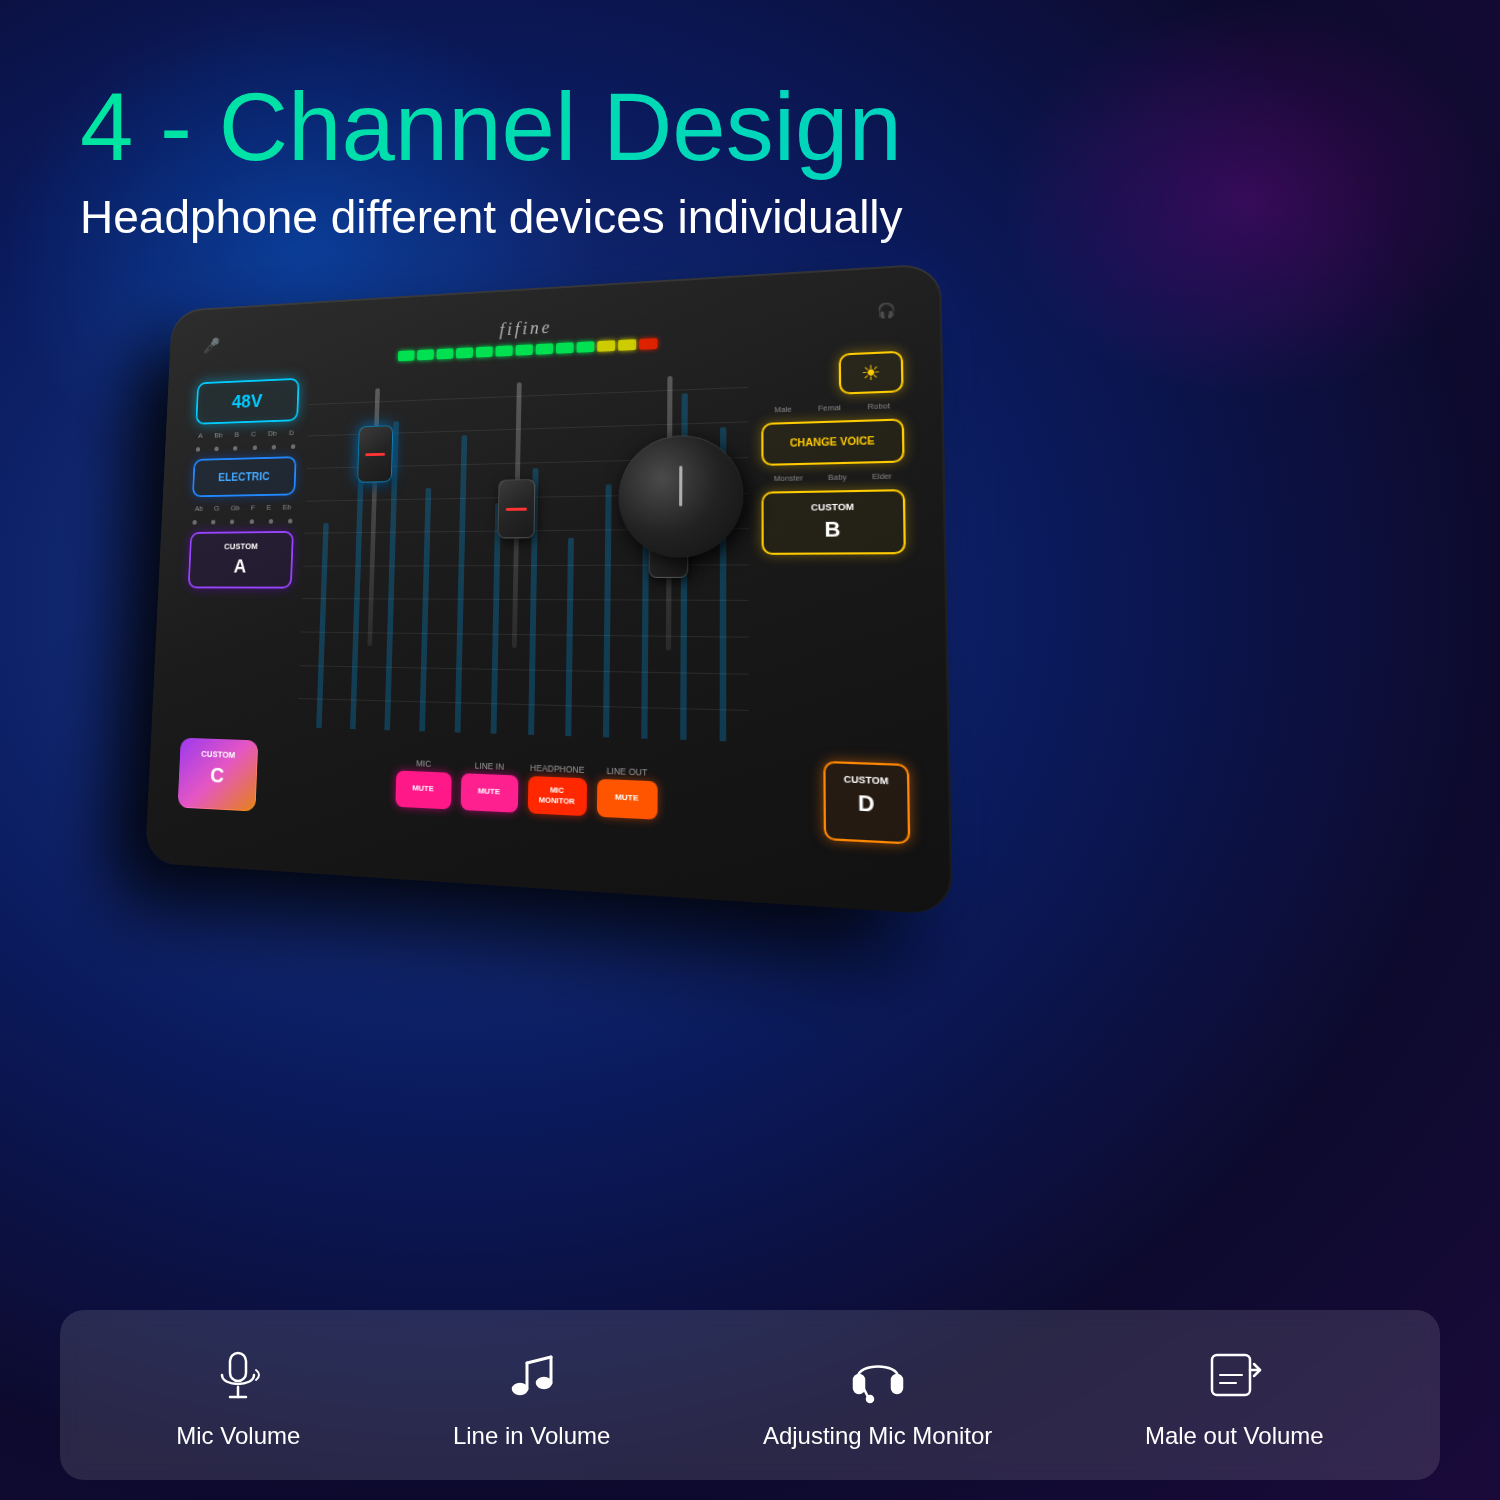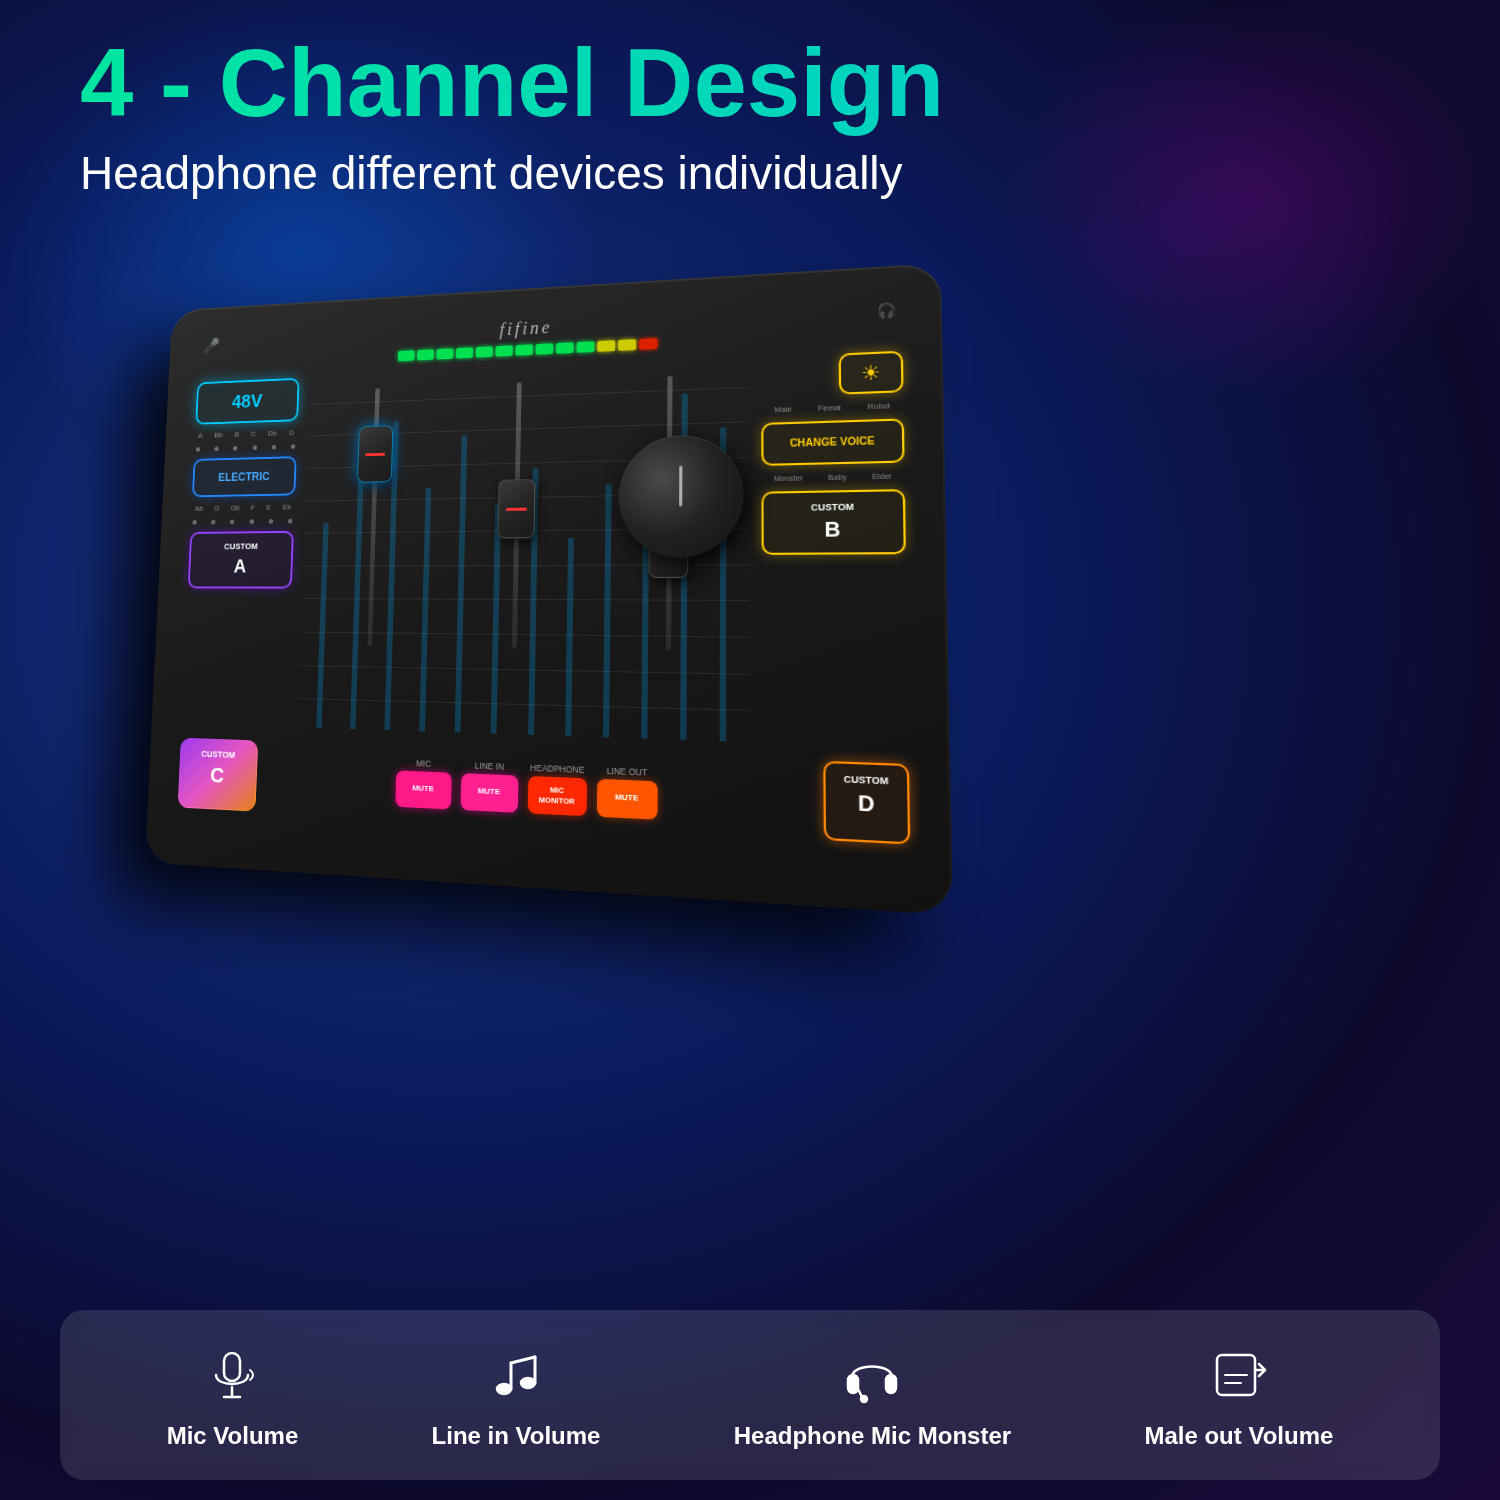--- a/index.html
+++ b/index.html
@@ -30,27 +30,28 @@
 
     
     .header {
       position: absolute;
       top: 30px;
       left: 80px;
       right: 80px;
     }
     .main-title {
       font-size: 96px;
-      font-weight: 700;
+      font-weight: 400;
       line-height: 1.1;
       background: linear-gradient(90deg, #00e5a0, #00c8d4);
       -webkit-background-clip: text;
       -webkit-text-fill-color: transparent;
       background-clip: text;
       text-shadow: none;
+      margin-top: 44px;
     }
     .subtitle {
       font-size: 46px;
       color: #ffffff;
       font-weight: 400;
       margin-top: 10px;
     }
 
     
     .bottom-bar {
@@ -89,21 +90,21 @@
       stroke: white;
       stroke-width: 2.5;
       stroke-linecap: round;
       stroke-linejoin: round;
     }
 
     .feature-label {
       font-size: 24px;
       color: white;
       text-align: left;
-      font-weight: 700;
+      font-weight: 400;
     }
 
     
     .device-container {
       position: absolute;
       top: 220px;
       left: 40px;
       width: 900px;
       height: 740px;
     }
@@ -736,21 +737,21 @@
       <svg viewBox="0 0 60 60">
 
         <path d="M10 32 C10 18 50 18 50 32" stroke="white" stroke-width="2.5" fill="none"></path>
         <rect x="6" y="30" width="10" height="18" rx="5" fill="white"></rect>
         <rect x="44" y="30" width="10" height="18" rx="5" fill="white"></rect>
 
         <line x1="16" y1="44" x2="20" y2="52" stroke="white" stroke-width="2.5" stroke-linecap="round"></line>
         <circle cx="22" cy="54" r="3" fill="white"></circle>
       </svg>
     </div>
-    <div class="feature-label">Headphone Mic Monster</div>
+    <div class="feature-label">Adjusting Mic Monitor</div>
   </div>
 
   <div class="feature-item">
     <div class="feature-icon">
       <svg viewBox="0 0 60 60">
 
         <rect x="8" y="10" width="38" height="40" rx="5" stroke="white" stroke-width="2.5" fill="none"></rect>
         <line x1="46" y1="25" x2="56" y2="25" stroke="white" stroke-width="2.5" stroke-linecap="round"></line>
         <polyline points="50,19 56,25 50,31" stroke="white" stroke-width="2.5" fill="none" stroke-linecap="round" stroke-linejoin="round"></polyline>
         <line x1="16" y1="30" x2="38" y2="30" stroke="white" stroke-width="2" stroke-linecap="round"></line>

